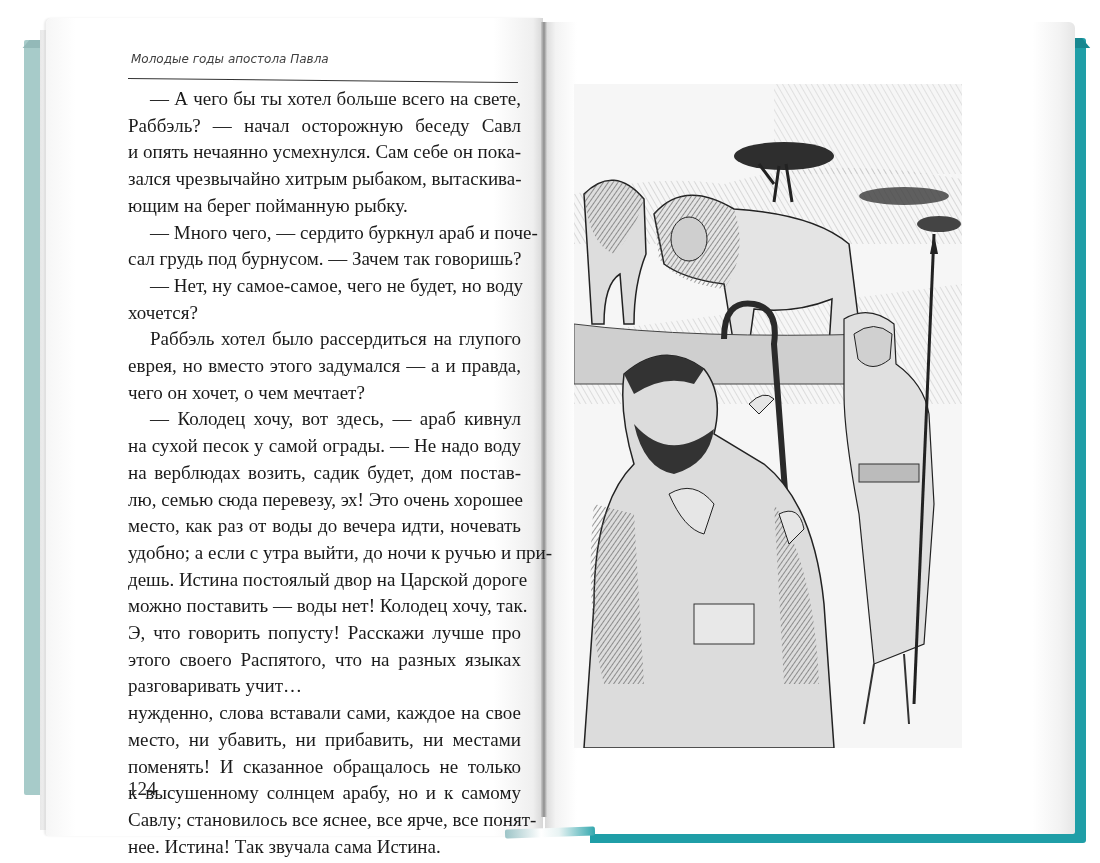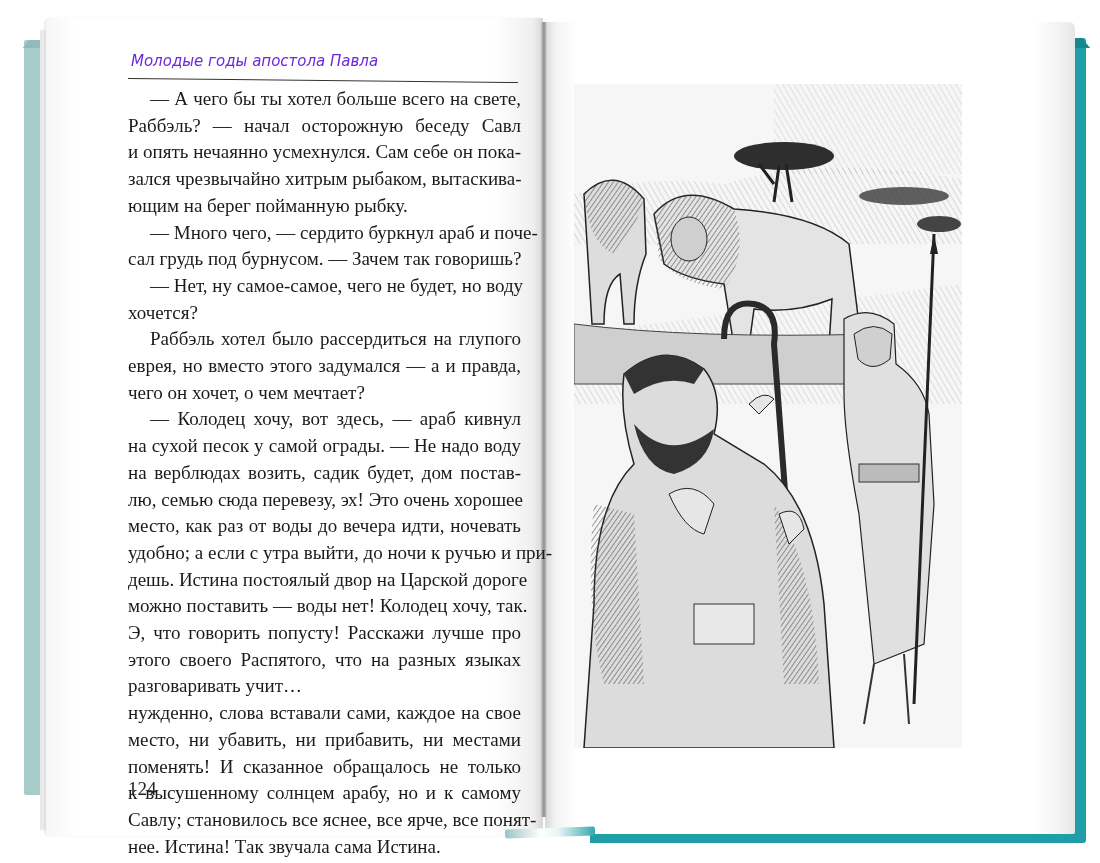--- a/index.html
+++ b/index.html
@@ -50,21 +50,21 @@
     }
     .bookmark {
       position:absolute; left:505px; top:828px; width:90px; height:9px;
       background:linear-gradient(to right,#9cc4c7,#ffffff 40%,#e8f3f3 60%,#33a7ae 100%);
       border-radius:2px; transform:rotate(-2deg);
     }
     
     .running-head {
       position:absolute; left:131px; top:52px;
       font-family:"DejaVu Sans", "Liberation Sans", sans-serif;
-      font-style:italic; font-size:15px; color:#6d28d9;
+      font-style:italic; font-size:12px; color:#404040;
     }
     .head-rule {
       position:absolute; left:128px; top:78px; width:390px; height:1px;
       background:#333; transform:rotate(0.6deg); transform-origin:left;
     }
     
     .text-block {
       position:absolute; left:128px; top:86px; width:393px;
       font-size:19px; line-height:26.7px; color:#1b1b1b;
     }

